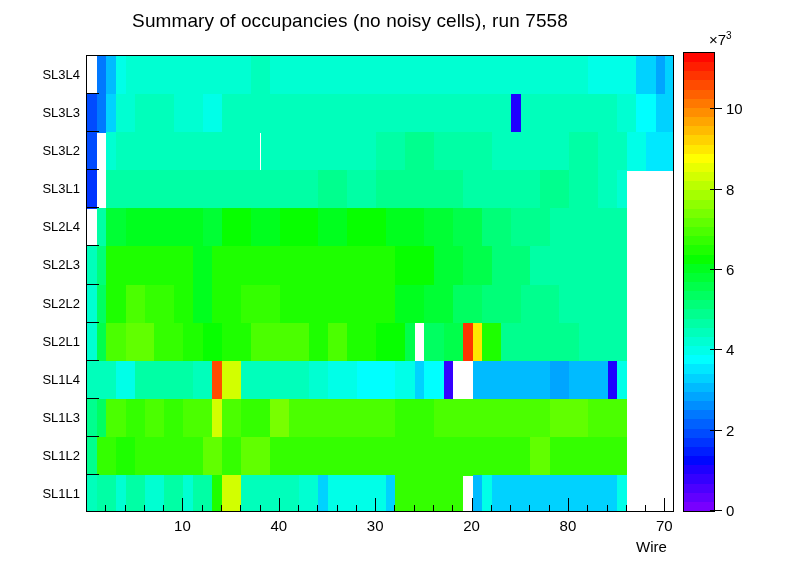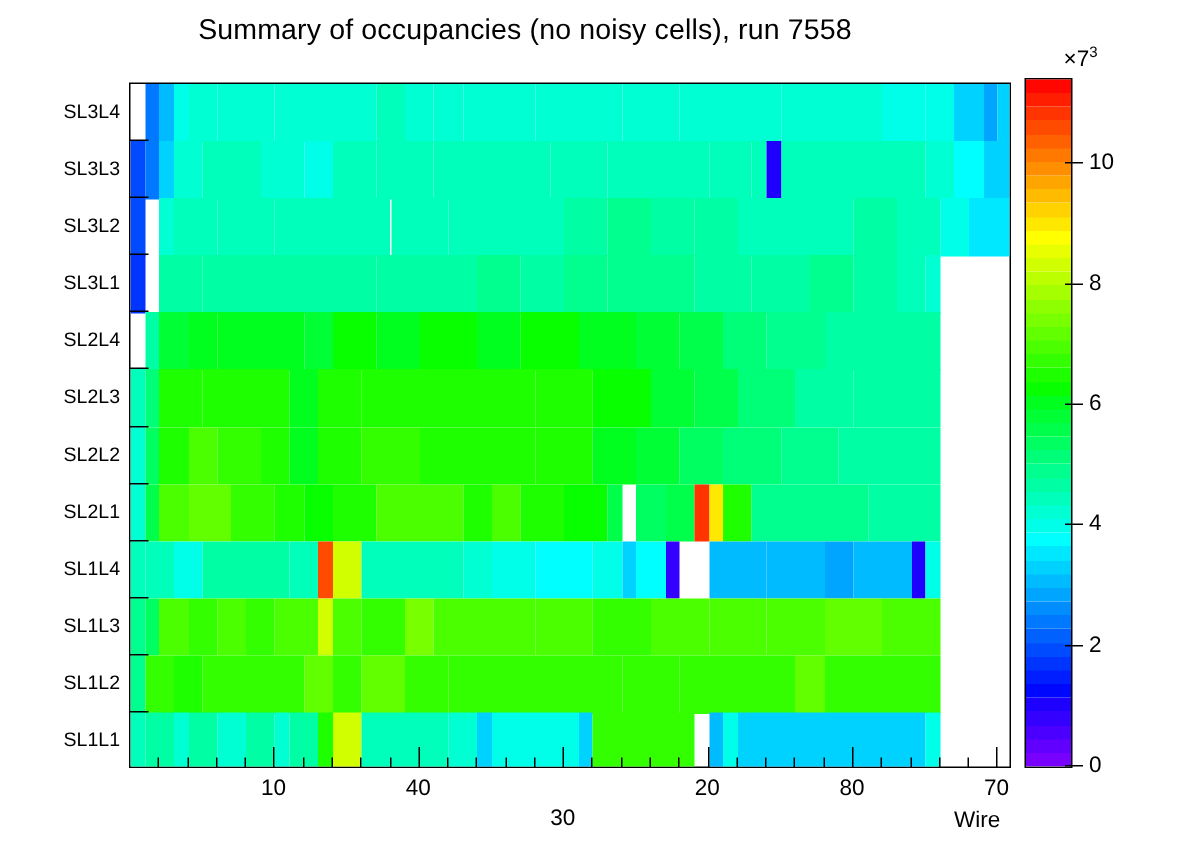--- a/index.html
+++ b/index.html
@@ -345,21 +345,21 @@
       <div class="xtick" style="left: 529.41px; top: 505px; height: 7px;"></div>
       <div class="xtick" style="left: 548.689px; top: 505px; height: 7px;"></div>
       <div class="xtick" style="left: 567.967px; top: 498px; height: 14px;"></div>
       <div class="xtick" style="left: 587.246px; top: 505px; height: 7px;"></div>
       <div class="xtick" style="left: 606.525px; top: 505px; height: 7px;"></div>
       <div class="xtick" style="left: 625.803px; top: 505px; height: 7px;"></div>
       <div class="xtick" style="left: 645.082px; top: 505px; height: 7px;"></div>
       <div class="xtick" style="left: 664.361px; top: 498px; height: 14px;"></div>
       <div class="xlab" style="left: 182.393px;">10</div>
       <div class="xlab" style="left: 278.787px;">40</div>
-      <div class="xlab" style="left: 375.18px; margin-top: 20px;">30</div>
+      <div class="xlab" style="left: 375.18px;">30</div>
       <div class="xlab" style="left: 471.574px;">20</div>
       <div class="xlab" style="left: 567.967px;">80</div>
       <div class="xlab" style="left: 664.361px;">70</div>
     </div>
 
   <div id="xtitle">Wire</div>
 
   <div id="palette">
       <div class="pband" style="background: rgb(120, 0, 255); bottom: 0px; height: 9.76px;"></div>
       <div class="pband" style="background: rgb(97, 0, 255); bottom: 9.16px; height: 9.76px;"></div>

